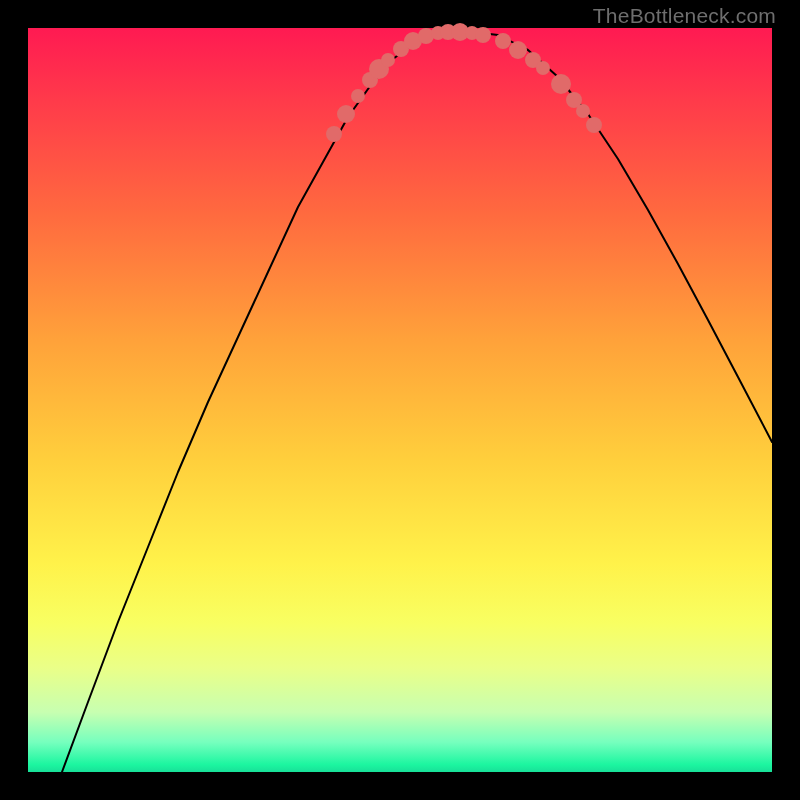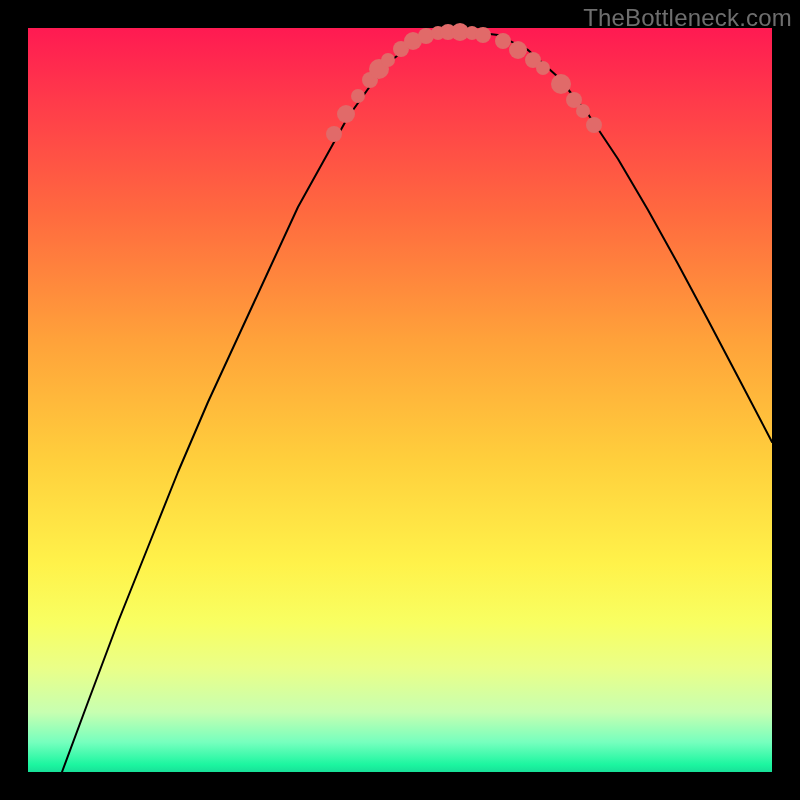--- a/index.html
+++ b/index.html
@@ -29,23 +29,23 @@
       #eaff88 86%,
       #c7ffb1 92%,
       #76ffbe 96%,
       #1cf6a0 99%,
       #18e098 100%
     );
   }
   .watermark {
     position: absolute;
     top: 4px;
-    right: 8px;
+    right: 24px;
     color: #6e6e6e;
-    font-size: 24px;
+    font-size: 21px;
     font-weight: 400;
     letter-spacing: 0.2px;
     z-index: 10;
   }
   svg.plot {
     position: absolute;
     left: 0;
     top: 0;
     width: 744px;
     height: 744px;

